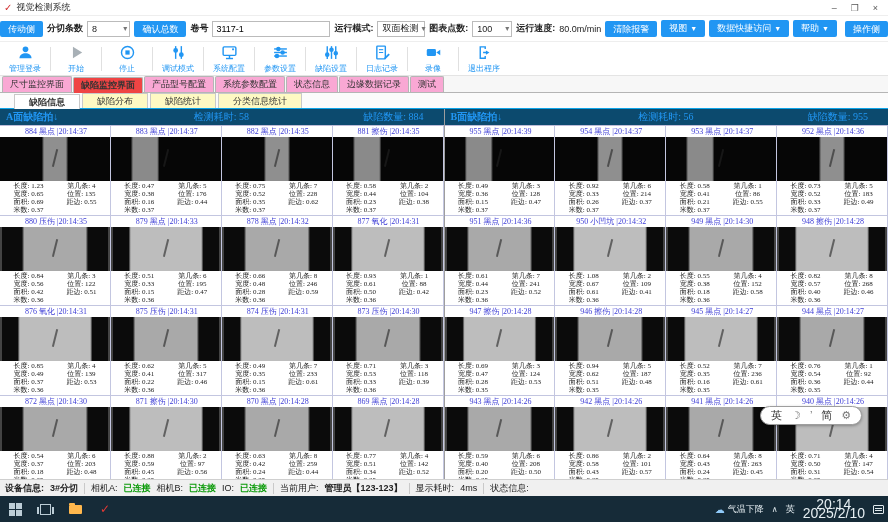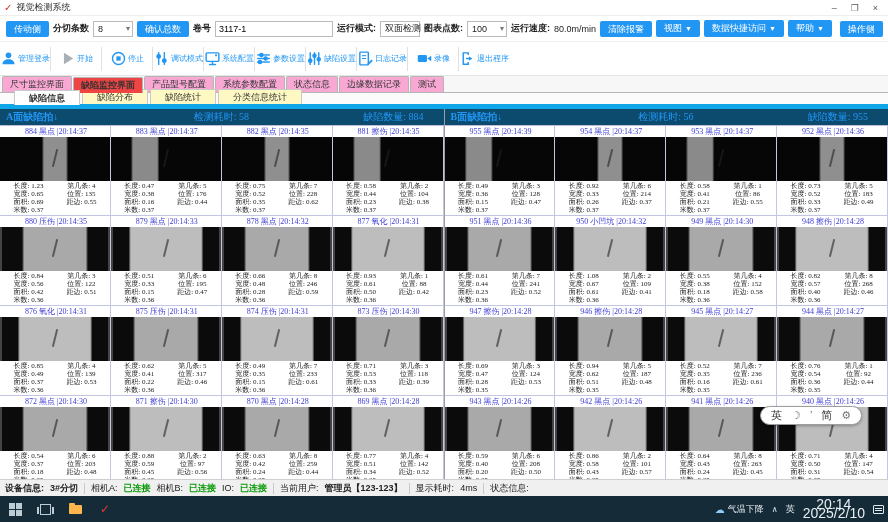--- a/index.html
+++ b/index.html
@@ -7,42 +7,42 @@
   body{font-family:"Liberation Sans","DejaVu Sans",sans-serif;background:#fff;position:relative;}
   .app{width:888px;height:522px;display:flex;flex-direction:column;position:relative;}
 
   
   .titlebar{height:16px;background:#fff;display:flex;align-items:center;padding:0 4px;font-size:9px;color:#333;border-bottom:1px solid #eee;}
   .app-logo{color:#d32f2f;font-weight:bold;font-size:10px;margin-right:4px;}
   .win-ctrls{margin-left:auto;display:flex;gap:14px;color:#555;font-size:9px;padding-right:6px;}
   .win-ctrls span{cursor:pointer;}
 
   
-  .tb1{height:26px;display:flex;align-items:center;gap:4px;padding:0 6px;background:#fff;border-bottom:1px solid #eee;white-space:nowrap;}
+  .tb1{height:26px;display:flex;align-items:center;gap:4px;padding:0 0;background:#fff;border-bottom:1px solid #eee;white-space:nowrap;}
   .btn-blue{background:#2196f3;color:#fff;font-size:9px;padding:3px 8px;border-radius:2px;border:none;cursor:pointer;line-height:10px;}
   .tb-label{font-size:9px;color:#222;font-weight:bold;}
   .tb-select{border:1px solid #bbb;background:#fff;font-size:9px;height:16px;display:flex;align-items:center;padding:0 2px 0 4px;color:#222;min-width:40px;justify-content:space-between;}
   .caret::after{content:"▾";color:#777;font-size:8px;margin-left:3px;}
   .caret-w::after{content:"▼";color:#fff;font-size:7px;margin-left:3px;}
   .tb-input{border:1px solid #bbb;height:16px;font-size:9px;padding:0 3px;width:118px;font-family:"Liberation Sans","DejaVu Sans",sans-serif;}
   .tb-value{font-size:9px;color:#222;}
   .spacer{flex:1;}
 
   
   .ribbon{height:34px;display:flex;align-items:center;background:#fff;border-bottom:1px solid #e4e4e4;padding:0 2px;}
-  .ribbon-item{width:46px;display:flex;align-items:center;justify-content:center;gap:1px;cursor:pointer;}
+  .ribbon-item{width:46px;display:flex;flex-direction:column;align-items:center;justify-content:flex-start;gap:1px;cursor:pointer;}
   .ribbon-icon{height:18px;display:flex;align-items:center;justify-content:center;}
   .ribbon-label{font-size:8px;color:#2196f3;white-space:nowrap;}
   .ribbon-sep{width:1px;height:24px;background:#e0e0e0;margin:0 2px;}
 
   
   .tabs{height:17px;display:flex;align-items:flex-end;background:#f7f7f7;border-bottom:1px solid #b5b5b5;padding-left:2px;}
   .tab{font-size:9px;color:#333;padding:2px 7px;background:#f9a8d4;border:1px solid #b5b5b5;border-bottom:none;margin-right:1px;border-radius:2px 2px 0 0;cursor:pointer;line-height:11px;}
   .tab.active{background:#ef4444;position:relative;top:1px;font-weight:bold;}
-  .subtabs{height:16px;display:flex;align-items:flex-end;background:#fbfbfb;border-bottom:5px solid #0ea5e9;padding-left:14px;}
+  .subtabs{height:16px;display:flex;align-items:flex-end;background:#fbfbfb;border-bottom:1px solid #0ea5e9;padding-left:14px;}
   .subtab{font-size:9px;color:#333;padding:2px 14px;background:#fef9c3;border:1px solid #c9c9c9;border-bottom:none;margin-right:2px;cursor:pointer;line-height:10px;}
   .subtab.active{background:#fff;font-weight:bold;position:relative;top:1px;}
 
   
   .content{flex:1;display:flex;overflow:hidden;background:#0c4a6e;font-family:Liberation Serif, serif;}
   .panel{flex:1;display:flex;flex-direction:column;overflow:hidden;}
   .panel+.panel{border-left:1px solid #9e9e9e;}
   .panel-head{height:17px;display:flex;align-items:center;border-bottom:1px solid #bcbcd8;font-size:10px;color:#2196f3;padding:0 6px;}
   .ph-title{flex:1.1;font-weight:bold;}
   .ph-time{flex:1;text-align:center;}

